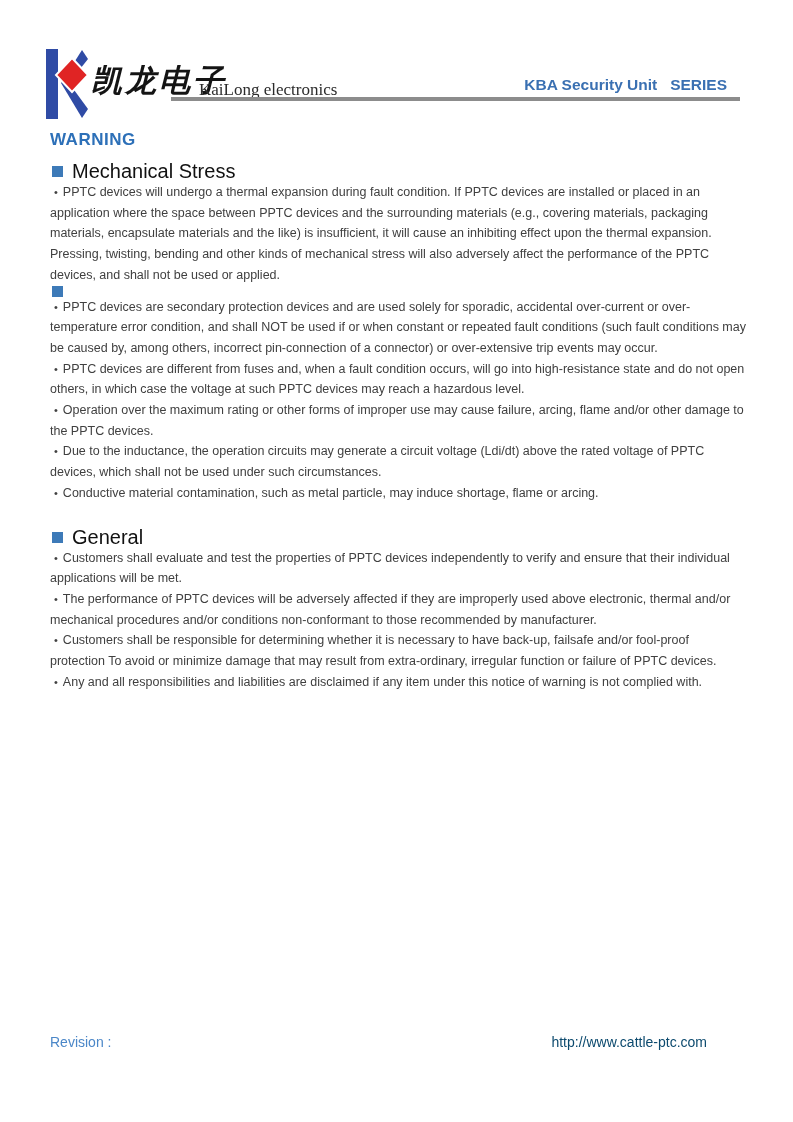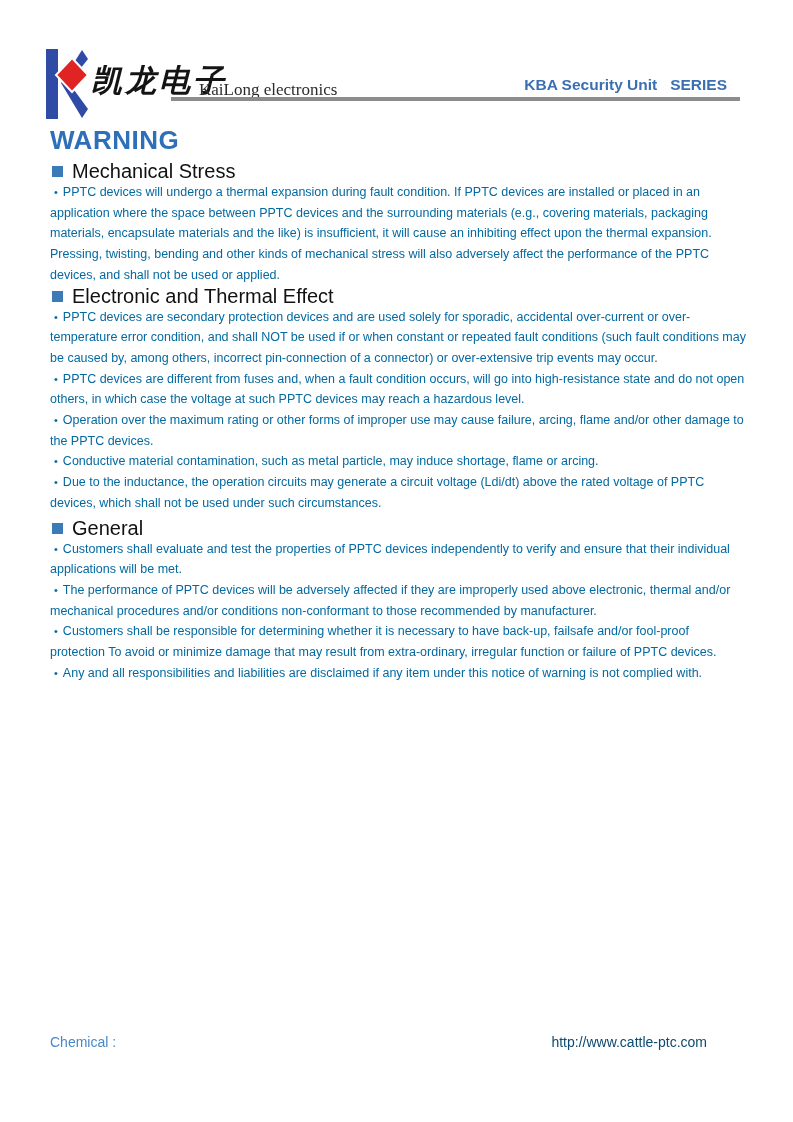--- a/index.html
+++ b/index.html
@@ -33,37 +33,37 @@
     white-space: pre;
   }
   .header-rule {
     position: absolute; left: 171px; top: 97px;
     width: 569px; height: 4px; background: #8c8c8c;
   }
 
   
   .main { position: absolute; left: 50px; top: 128px; width: 697px; }
   .warning-title {
-    font-size: 26px; font-weight: bold; color: #2d70b8;
+    font-size: 17px; font-weight: bold; color: #2d70b8;
     line-height: 24px; margin-bottom: 9px; letter-spacing: 0.5px;
   }
   .sec-head {
     display: flex; align-items: center;
     font-size: 20px; color: #111; line-height: 21px;
   }
   .sec-sq {
     display: inline-block; width: 11px; height: 11px;
     background: #3d7ab8; margin: 0 9px 0 2px; flex: 0 0 auto;
   }
   .para {
-    font-size: 12.5px; line-height: 20.7px; color: #0369a1;
+    font-size: 12.5px; line-height: 20.7px; color: #404040;
     text-indent: 4px; text-align: left;
   }
   .para .bullet { font-size: 11px; padding-right: 5px; }
-  .gap-before { margin-top: 4px; }
+  .gap-before { margin-top: 23px; }
 
   
   .footer {
     position: absolute; left: 50px; right: 86px; top: 1034px;
     display: flex; justify-content: space-between; align-items: baseline;
     font-size: 14px; color: #4b87c8;
   }
   .footer a { color: #0c4a6e; text-decoration: none; }
 </style>
 </head>
@@ -94,39 +94,38 @@
       </div>
       <p class="para"><span class="bullet">•</span><span>PPTC devices will undergo a thermal expansion during fault condition. If PPTC devices are installed or placed in an application where the space between PPTC devices and the surrounding materials (e.g., covering materials, packaging materials, encapsulate materials and the like) is insufficient, it will cause an inhibiting effect upon the thermal expansion. Pressing, twisting, bending and other kinds of mechanical stress will also adversely affect the performance of the PPTC devices, and shall not be used or applied.</span></p>
     </div>
 
     <div>
     </div>
 
     <div>
       <div class="sec-head">
         <span class="sec-sq"></span>
-        <span>Electronic and Thermal Effect</span>
       </div>
       <p class="para"><span class="bullet">•</span><span>PPTC devices are secondary protection devices and are used solely for sporadic, accidental over-current or over-temperature error condition, and shall NOT be used if or when constant or repeated fault conditions (such fault conditions may be caused by, among others, incorrect pin-connection of a connector) or over-extensive trip events may occur.</span></p>
       <p class="para"><span class="bullet">•</span><span>PPTC devices are different from fuses and, when a fault condition occurs, will go into high-resistance state and do not open others, in which case the voltage at such PPTC devices may reach a hazardous level.</span></p>
       <p class="para"><span class="bullet">•</span><span>Operation over the maximum rating or other forms of improper use may cause failure, arcing, flame and/or other damage to the PPTC devices.</span></p>
+      <p class="para"><span class="bullet">•</span><span>Due to the inductance, the operation circuits may generate a circuit voltage (Ldi/dt) above the rated voltage of PPTC devices, which shall not be used under such circumstances.</span></p>
       <p class="para"><span class="bullet">•</span><span>Conductive material contamination, such as metal particle, may induce shortage, flame or arcing.</span></p>
-      <p class="para"><span class="bullet">•</span><span>Due to the inductance, the operation circuits may generate a circuit voltage (Ldi/dt) above the rated voltage of PPTC devices, which shall not be used under such circumstances.</span></p>
     </div>
 
     <div class="gap-before">
       <div class="sec-head">
         <span class="sec-sq"></span>
         <span>General</span>
       </div>
       <p class="para"><span class="bullet">•</span><span>Customers shall evaluate and test the properties of PPTC devices independently to verify and ensure that their individual applications will be met.</span></p>
       <p class="para"><span class="bullet">•</span><span>The performance of PPTC devices will be adversely affected if they are improperly used above electronic, thermal and/or mechanical procedures and/or conditions non-conformant to those recommended by manufacturer.</span></p>
       <p class="para"><span class="bullet">•</span><span>Customers shall be responsible for determining whether it is necessary to have back-up, failsafe and/or fool-proof protection To avoid or minimize damage that may result from extra-ordinary, irregular function or failure of PPTC devices.</span></p>
       <p class="para"><span class="bullet">•</span><span>Any and all responsibilities and liabilities are disclaimed if any item under this notice of warning is not complied with.</span></p>
     </div>
   </div>
 
   <div class="footer">
-    <span>Chemical :</span>
+    <span>Revision :</span>
     <a href="#">http://www.cattle-ptc.com</a>
   </div>
 
 </div>
 
 </body></html>

